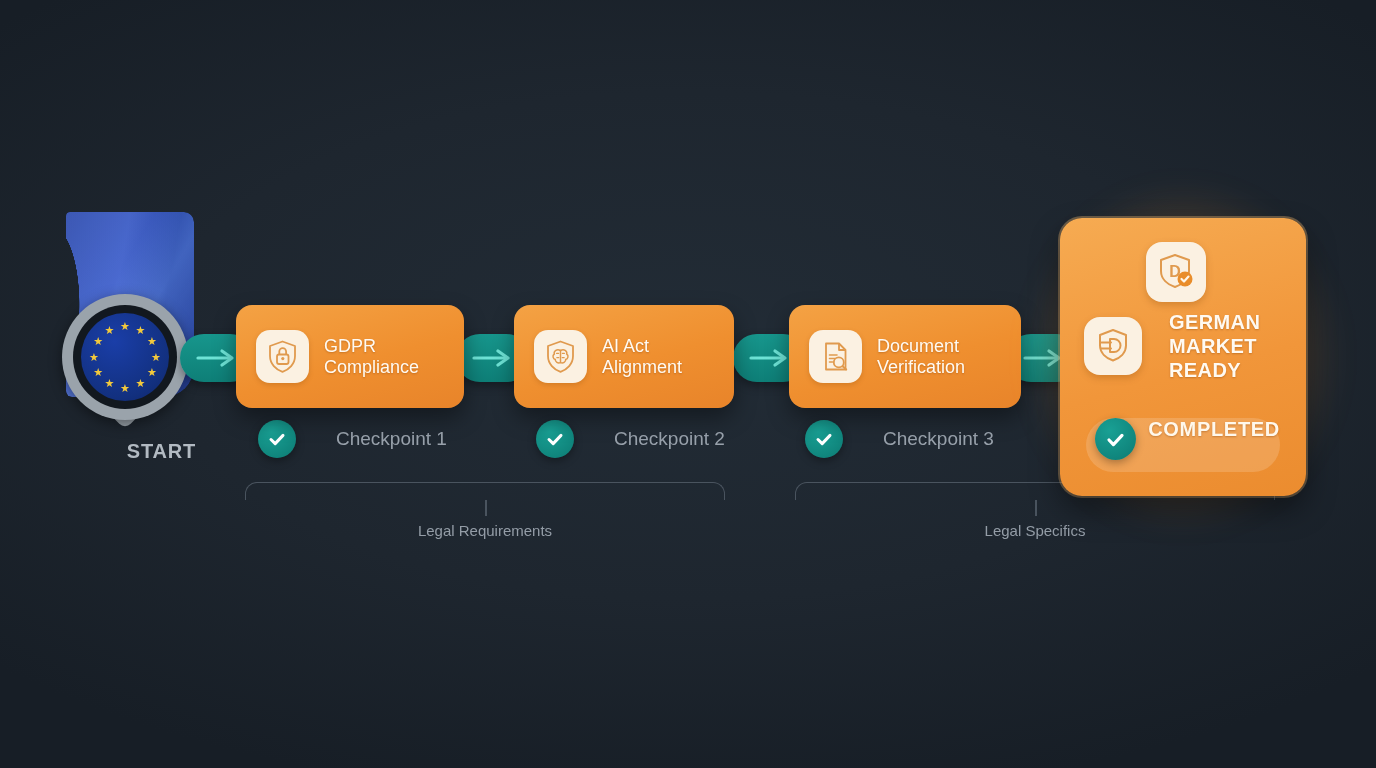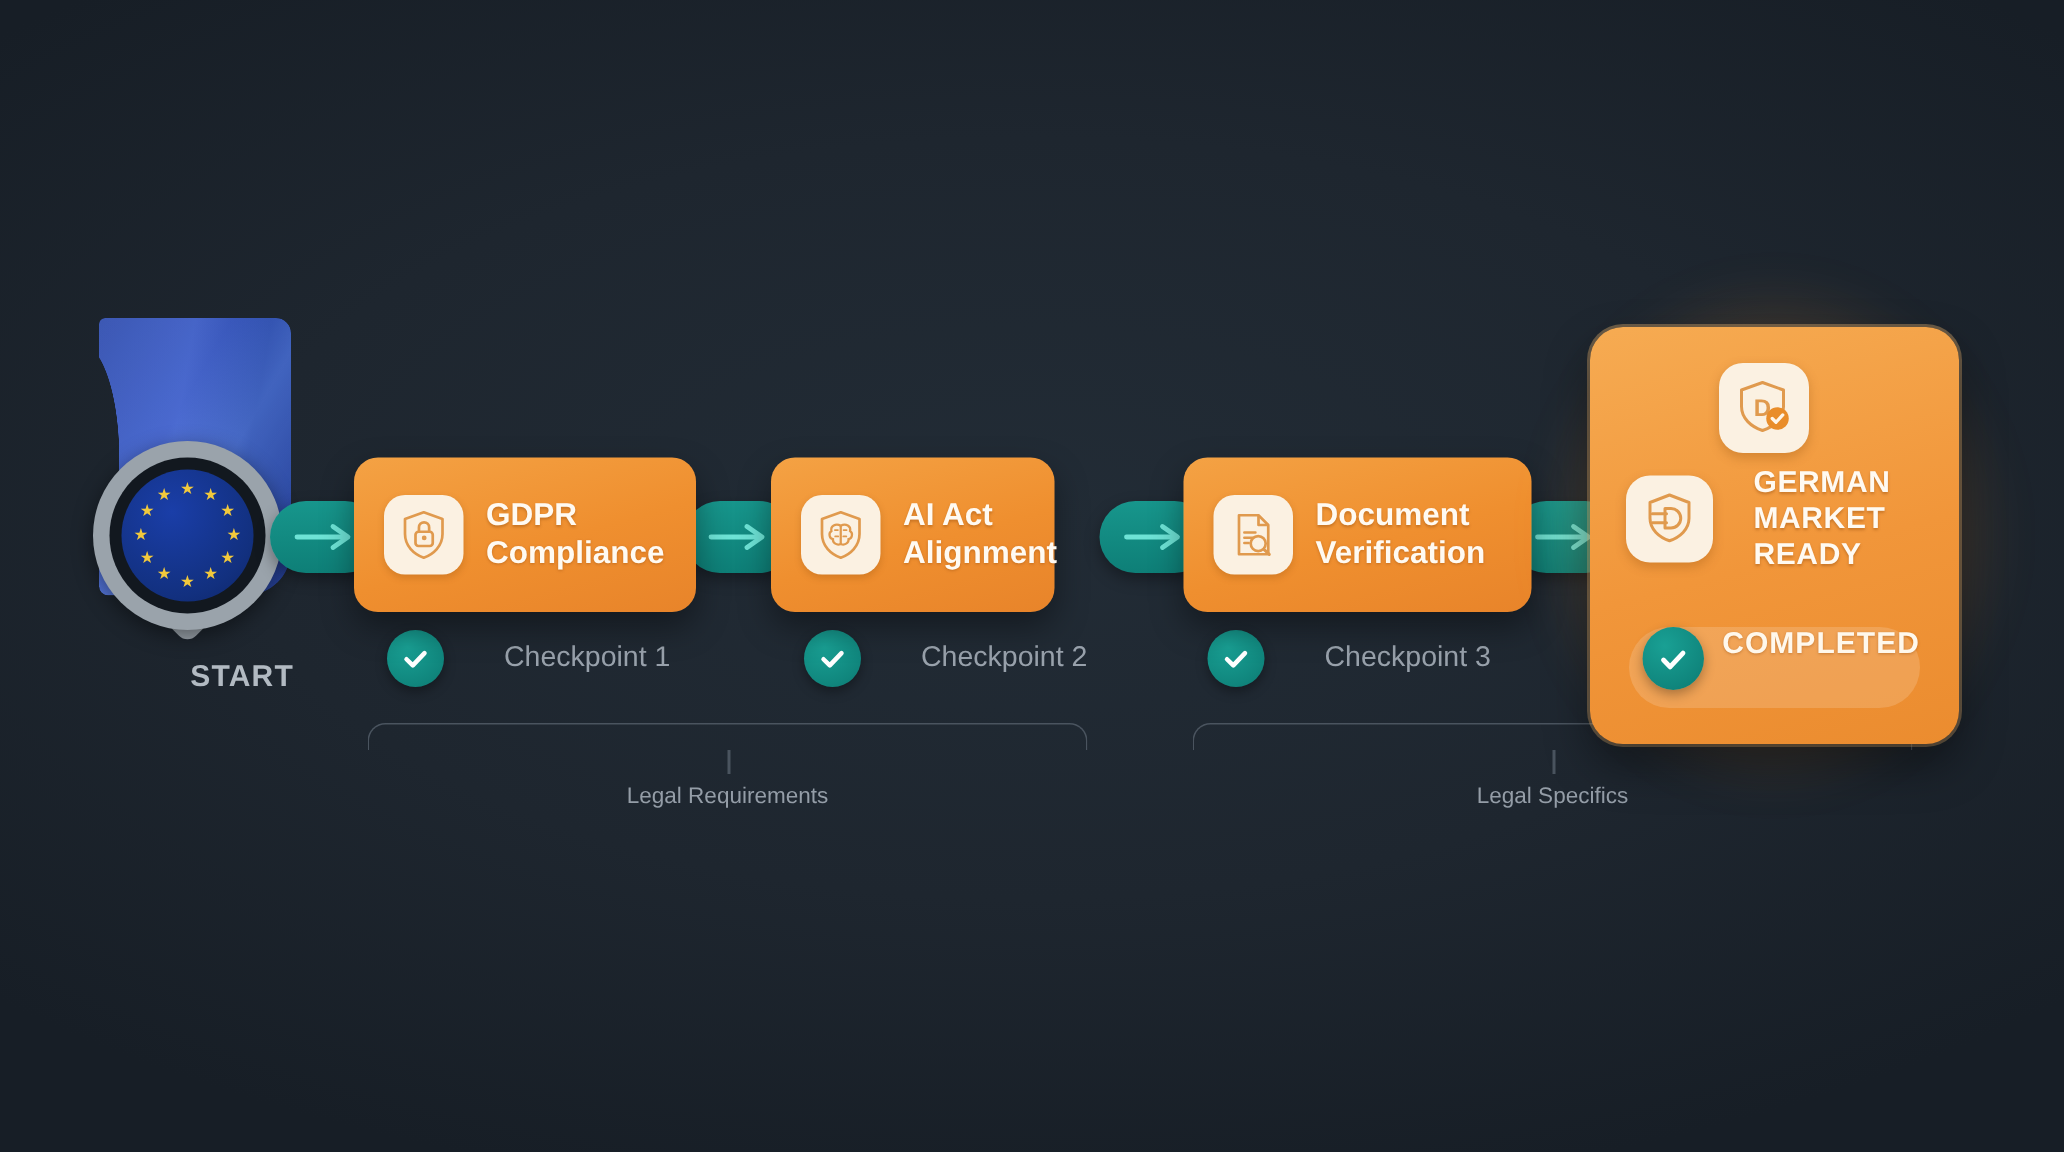--- a/index.html
+++ b/index.html
@@ -86,21 +86,21 @@
     box-shadow:0 10px 22px rgba(0,0,0,.38);
     z-index:3;
   }
   .card .ico{
     width:53px; height:53px; flex:0 0 53px; border-radius:14px;
     background:#fbf1e2; display:flex; align-items:center; justify-content:center;
     box-shadow:0 2px 5px rgba(120,60,0,.22);
   }
   .card .ico svg{ width:37px; height:37px; }
   .card .ttl{
-    color:#fffaf2; font-size:21px; font-weight:bold; line-height:1.16;
+    color:#fffaf2; font-size:18px; font-weight:normal; line-height:1.16;
     text-shadow:0 1px 2px rgba(120,55,0,.35); white-space:pre-line;
   }
 
   
   .ckpt{ position:absolute; top:420px; display:flex; align-items:center; gap:12px; }
   .ckpt .dot{
     width:38px; height:38px; border-radius:50%;
     background:radial-gradient(circle at 36% 30%, #19a094 0%, #10867d 70%, #0c7870 100%);
     display:flex; align-items:center; justify-content:center;
     box-shadow:0 3px 8px rgba(0,0,0,.35);
@@ -229,21 +229,21 @@
         <path d="M18.5 3.5 L31 8 V18 C31 26 25 31.5 18.5 33.8 C12 31.5 6 26 6 18 V8 Z" fill="none" stroke="#e09a4e" stroke-width="1.8" stroke-linejoin="round"></path>
         <rect x="13" y="16.5" width="11.5" height="9.5" rx="2" fill="none" stroke="#e09a4e" stroke-width="1.8"></rect>
         <path d="M15.3 16.5 V13.6 a3.4 3.4 0 0 1 6.8 0 V16.5" fill="none" stroke="#e09a4e" stroke-width="1.8"></path>
         <circle cx="18.8" cy="20.6" r="1.6" fill="#e09a4e"></circle>
       </svg>
     </div>
     <div class="ttl">GDPR
 Compliance</div>
   </div>
 
-  <div class="card" style="left:514px; width:189px">
+  <div class="card" style="left:514px; width:220px">
     <div class="ico">
       <svg viewBox="0 0 37 37">
         <path d="M18.5 3.5 L31 8 V18 C31 26 25 31.5 18.5 33.8 C12 31.5 6 26 6 18 V8 Z" fill="none" stroke="#e09a4e" stroke-width="1.8" stroke-linejoin="round"></path>
         <path d="M18.5 12 V25" stroke="#e09a4e" stroke-width="1.5" fill="none"></path>
         <path d="M18.5 12.5 C15 10.5 11.5 13 12.3 16 C10 17.5 11 21 13.3 21.4 C13 24 16 25.8 18.5 24.6" fill="none" stroke="#e09a4e" stroke-width="1.5" stroke-linecap="round"></path>
         <path d="M18.5 12.5 C22 10.5 25.5 13 24.7 16 C27 17.5 26 21 23.7 21.4 C24 24 21 25.8 18.5 24.6" fill="none" stroke="#e09a4e" stroke-width="1.5" stroke-linecap="round"></path>
         <path d="M14.6 15.4 H16.6 M22.4 15.4 H20.4 M14.8 19.6 H16.8 M22.2 19.6 H20.2" stroke="#e09a4e" stroke-width="1.2" stroke-linecap="round"></path>
       </svg>
     </div>
     <div class="ttl">AI Act

